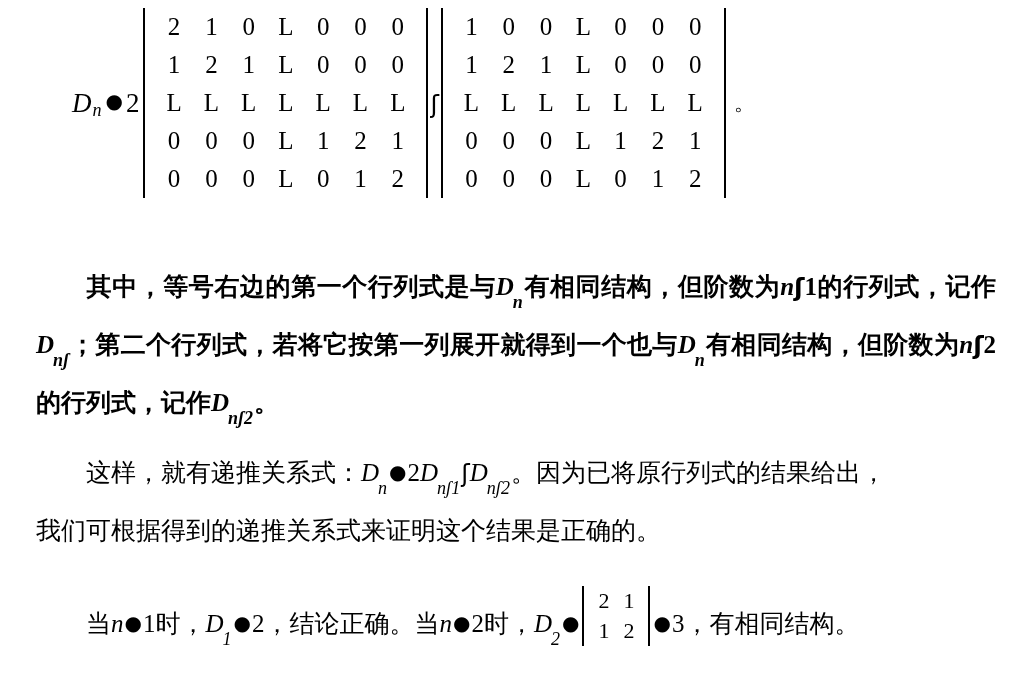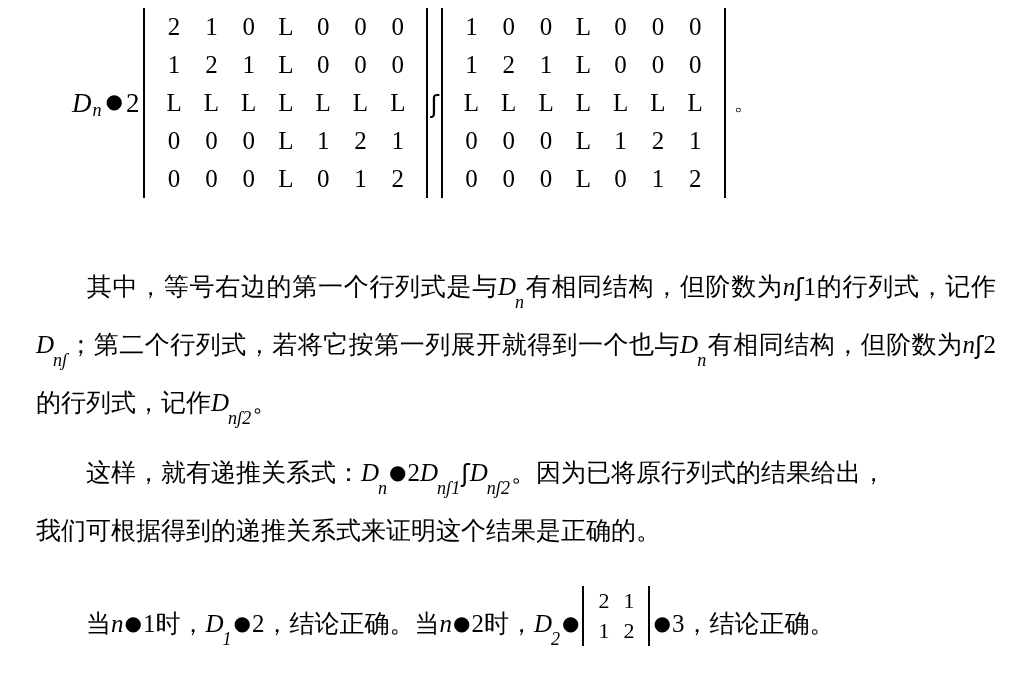--- a/index.html
+++ b/index.html
@@ -113,21 +113,21 @@
     position: absolute;
     left: 36px;
     width: 960px;
     font-size: 25px;
     line-height: 50px;
     font-family: "Liberation Serif", serif;
     text-align: justify;
   }
   .indent { display: inline-block; width: 50px; }
 
-  .p1 { top: 262px; }
+  .p1 { top: 262px; font-weight: bold; }
   .p2 { top: 448px; }
   .p3 { top: 588px; }
 
   .inline-det {
     display: inline-block;
     vertical-align: middle;
     position: relative;
     top: -2px;
   }
   .inline-det .det { padding: 0 9px; }
@@ -268,16 +268,16 @@
       <tbody>
               <tr>
         <td>2</td>
         <td>1</td>
       </tr>
       <tr>
         <td>1</td>
         <td>2</td>
       </tr>
     </tbody>
-          </table></span></span><span class="dot-op">●</span><span>3</span><span>，结论正确。</span>
+          </table></span></span><span class="dot-op">●</span><span>3</span><span>，有相同结构。</span>
   </div>
 
 </div>
 
 </body></html>

